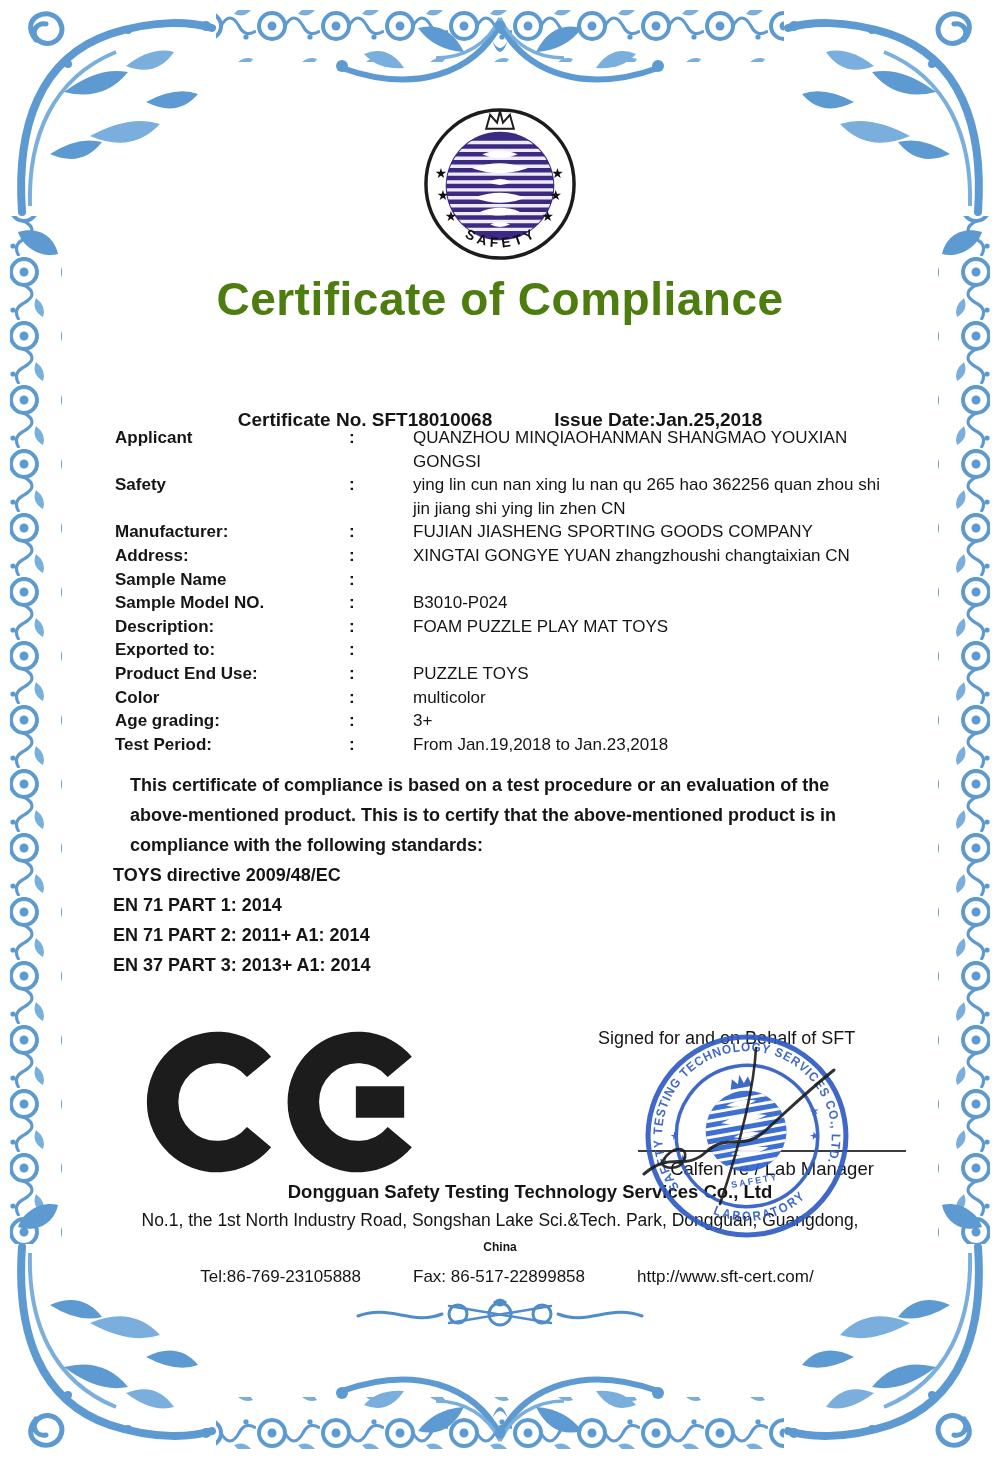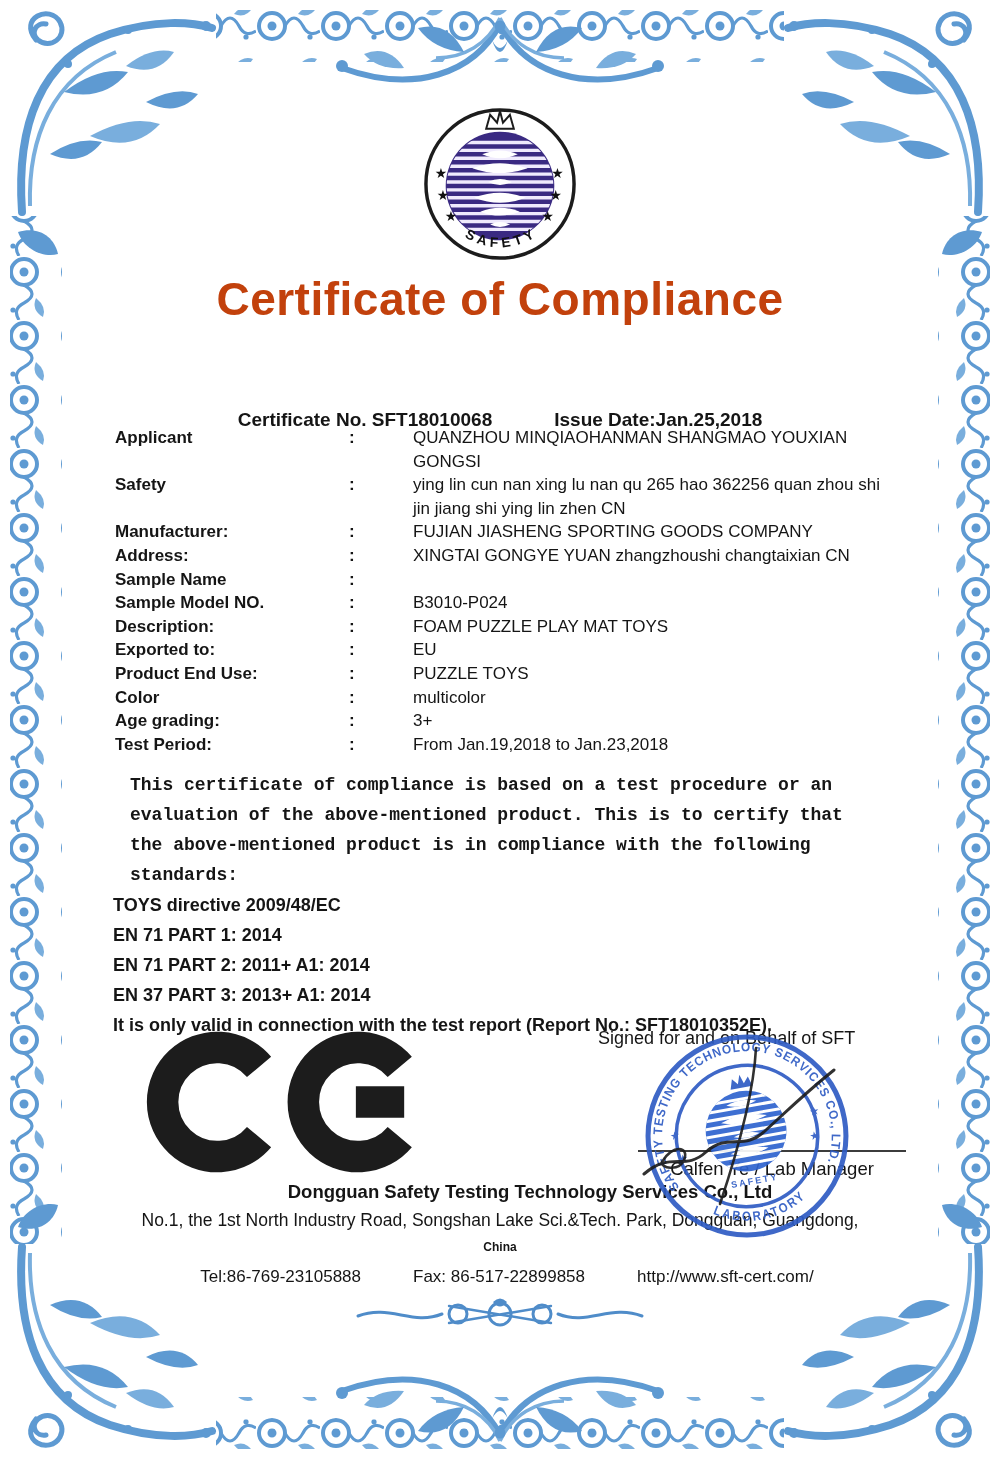--- a/index.html
+++ b/index.html
@@ -4,33 +4,33 @@
 <style>
   html,body{margin:0;padding:0;background:#ffffff;}
   body{width:1000px;height:1459px;overflow:hidden;font-family:"Liberation Sans",sans-serif;color:#151515;}
   .page{position:relative;width:1000px;height:1459px;background:#ffffff;}
   .border-svg{position:absolute;left:0;top:0;z-index:0;pointer-events:none;}
   .content{position:absolute;left:0;top:0;width:1000px;height:1459px;z-index:1;}
 
   .logo-wrap{position:absolute;left:421px;top:103px;width:158px;height:158px;}
 
   .doc-title{position:absolute;left:0;top:272px;width:1000px;text-align:center;
-    font-size:46px;font-weight:700;letter-spacing:0.5px;color:#c2410c;}
+    font-size:46px;font-weight:700;letter-spacing:0.5px;color:#4d7c0f;}
 
   .cert-meta{position:absolute;left:0;top:369px;width:1000px;display:flex;justify-content:center;gap:62px;
     font-size:19px;font-weight:700;margin-top:40px;}
 
   .fields{position:absolute;left:115px;top:426px;width:780px;font-size:17px;}
   .frow{display:grid;grid-template-columns:192px 22px 1fr;line-height:23.6px;align-items:start;gap:42px;}
   .frow .lbl{font-weight:700;}
   .frow .col{font-weight:700;text-align:left;}
   .frow .val{font-weight:400;}
 
   .statement-block{position:absolute;left:113px;top:770px;width:772px;font-size:18px;font-weight:700;line-height:30px;}
-  .statement{padding-left:17px;font-family:Liberation Mono, monospace;}
+  .statement{padding-left:17px;}
   .std-line{line-height:30px;}
 
   .ce-wrap{position:absolute;left:135px;top:1018px;width:300px;height:168px;}
 
   .signedfor{position:absolute;left:598px;top:1028px;width:300px;font-size:18px;font-weight:400;}
   .sig-line{position:absolute;left:638px;top:1150px;width:268px;height:0;border-top:2px solid #3c3c3c;}
   .signer{position:absolute;left:612px;top:1158px;width:320px;text-align:center;font-size:18.5px;font-weight:400;}
 
   .stamp-wrap{position:absolute;left:641px;top:1030px;width:212px;height:212px;opacity:.92;z-index:3;}
   .scribble-wrap{position:absolute;left:628px;top:1032px;width:230px;height:185px;z-index:4;}
@@ -199,21 +199,20 @@
           <span class="val">B3010-P024</span>
         </div>
       <div class="frow">
           <span class="lbl">Description:</span>
           <span class="col">:</span>
           <span class="val">FOAM PUZZLE PLAY MAT TOYS</span>
         </div>
       <div class="frow">
           <span class="lbl">Exported to:</span>
           <span class="col">:</span>
-          <span class="val">EU</span>
         </div>
       <div class="frow">
           <span class="lbl">Product End Use:</span>
           <span class="col">:</span>
           <span class="val">PUZZLE TOYS</span>
         </div>
       <div class="frow">
           <span class="lbl">Color</span>
           <span class="col">:</span>
           <span class="val">multicolor</span>
@@ -229,21 +228,20 @@
           <span class="val">From Jan.19,2018 to Jan.23,2018</span>
         </div>
     </div>
 
     <div class="statement-block">
       <div class="statement">This certificate of compliance is based on a test procedure or an evaluation of the above-mentioned product. This is to certify that the above-mentioned product is in compliance with the following standards:</div>
       <div class="std-line">TOYS directive 2009/48/EC</div>
       <div class="std-line">EN 71 PART 1: 2014</div>
       <div class="std-line">EN 71 PART 2: 2011+ A1: 2014</div>
       <div class="std-line">EN 37 PART 3: 2013+ A1: 2014</div>
-      <div class="std-line">It is only valid in connection with the test report (Report No.: SFT18010352E).</div>
     </div>
 
     <div class="ce-wrap">
       <svg width="300" height="168" viewBox="0 0 285 160" xmlns="http://www.w3.org/2000/svg">
         <g stroke="#1c1c1c" stroke-width="30" fill="none">
           <path d="M117.8 46.6 A52 52 0 1 0 117.8 113.4"></path>
           <path d="M251.8 46.6 A52 52 0 1 0 251.8 113.4"></path>
           <path d="M210 80 H256"></path>
         </g>
       </svg>

